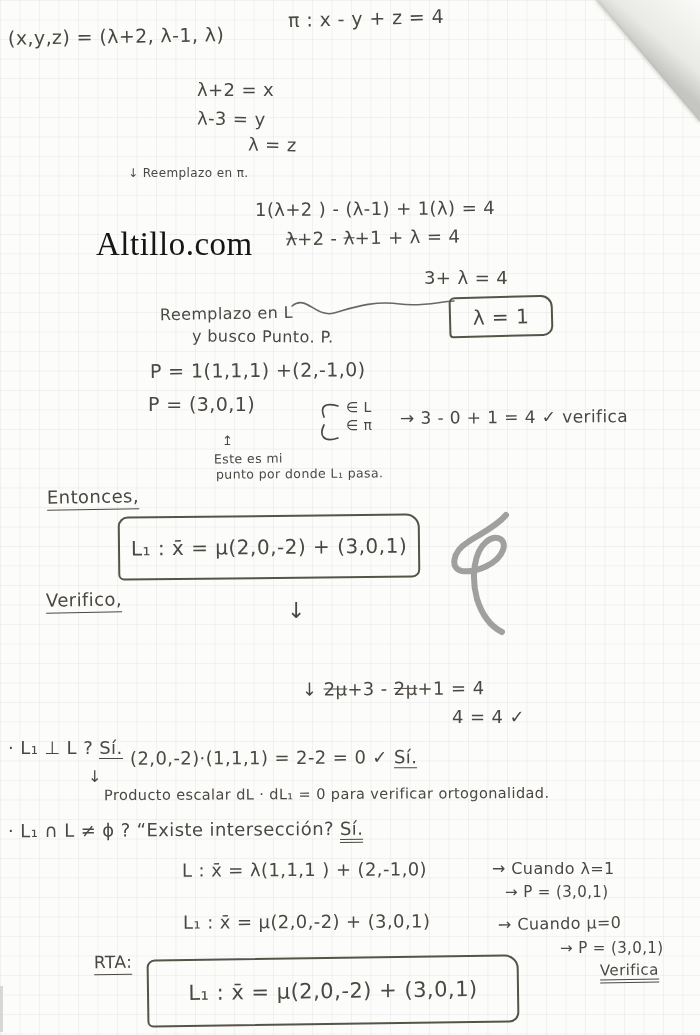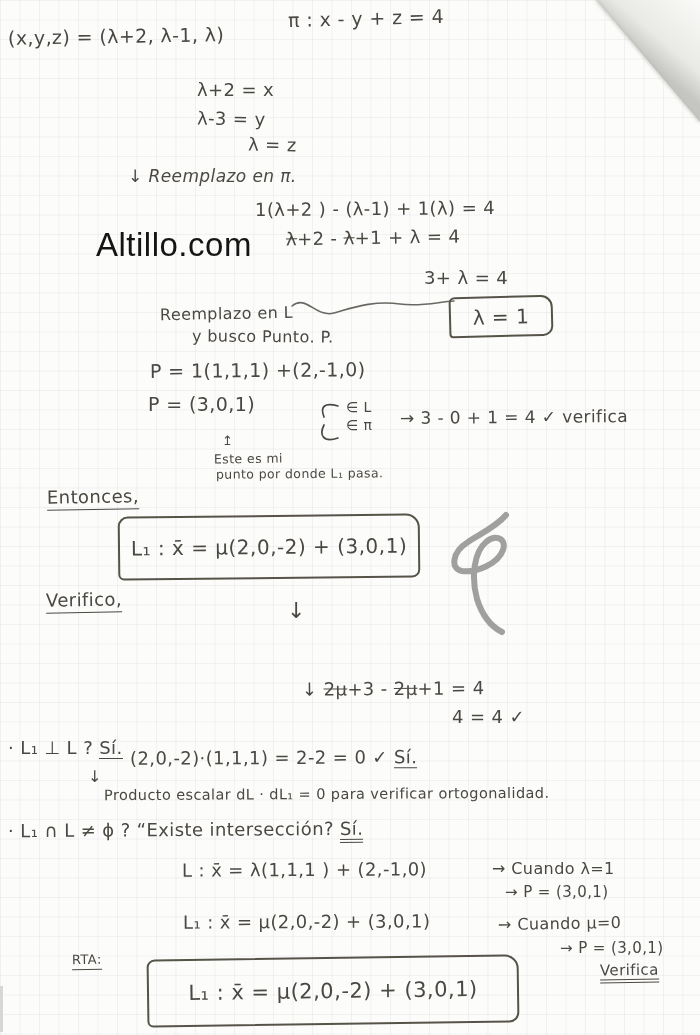--- a/index.html
+++ b/index.html
@@ -21,21 +21,21 @@
   .ul  { border-bottom:1.5px solid #4b4843; padding-bottom:1px; }
   .u1  { border-bottom:1.5px solid #4b4843; }
   .u2  { border-bottom:4px double #4b4843; }
   .st  { text-decoration:line-through; }
   .hand-box {
     position:absolute; border:2px solid #565349;
     display:flex; align-items:center; justify-content:center;
     color:#4b4843; white-space:nowrap; letter-spacing:0.5px;
   }
   .watermark {
-    position:absolute; font-family:Liberation Sans, sans-serif;
+    position:absolute; font-family:Liberation Serif, serif;
     color:#151515; letter-spacing:0.5px;
   }
   .overlay { position:absolute; left:0; top:0; pointer-events:none; }
   .edge-mark { position:absolute; background:#d7d7d4; }
 </style>
 </head>
 <body>
 
 <div class="page">
 
@@ -56,21 +56,21 @@
 
   <div class="watermark" style="left:96px; top:226px; font-size:33px;">Altillo.com</div>
 
   <div class="hw" style="left:8px; top:26px; font-size:19px; transform:rotate(-1deg);">(x,y,z) =  (λ+2, λ-1, λ)</div>
   <div class="hw" style="left:288px; top:8px; font-size:19px; transform:rotate(-1.5deg);">π : x - y + z  = 4</div>
 
   <div class="hw" style="left:197px; top:80px; font-size:18px;">λ+2 = x</div>
   <div class="hw" style="left:197px; top:109px; font-size:18px; transform:rotate(1deg);">λ-3 = y</div>
   <div class="hw" style="left:208px; top:135px; font-size:18px; transform:rotate(1deg);margin-left:40px;">λ =  z</div>
 
-  <div class="hw" style="left:128px; top:167px; font-size:17px;font-style:italic;">↓ Reemplazo en π.</div>
+  <div class="hw" style="left:128px; top:167px; font-size:12px;">↓ Reemplazo en π.</div>
 
   <div class="hw" style="left:255px; top:199px; font-size:18px; transform:rotate(-0.5deg);">1(λ+2 ) - (λ-1) + 1(λ) = 4</div>
 
   <div class="hw" style="left:286px; top:228px; font-size:18px; transform:rotate(-1deg);">
     <span class="st">λ</span><span>+2  - </span><span class="st">λ</span><span>+1 + λ = 4</span>
   </div>
 
   <div class="hw" style="left:424px; top:268px; font-size:18px;">3+ λ = 4</div>
 
   <div class="hw" style="left:160px; top:305px; font-size:16px; transform:rotate(-1deg);">Reemplazo en L</div>
@@ -130,20 +130,20 @@
 
   <div class="hw" style="left:182px; top:860px; font-size:18px; transform:rotate(-0.3deg);">L :  x̄ = λ(1,1,1 ) + (2,-1,0)</div>
   <div class="hw" style="left:492px; top:860px; font-size:16px;">→ Cuando λ=1</div>
   <div class="hw" style="left:505px; top:884px; font-size:15px;">→ P = (3,0,1)</div>
 
   <div class="hw" style="left:183px; top:912px; font-size:18px; transform:rotate(-0.3deg);">L₁ :  x̄ = μ(2,0,-2) + (3,0,1)</div>
   <div class="hw" style="left:498px; top:915px; font-size:16px; transform:rotate(-1deg);">→ Cuando μ=0</div>
   <div class="hw" style="left:560px; top:940px; font-size:15px;">→ P = (3,0,1)</div>
   <div class="hw u2" style="left:600px; top:962px; font-size:15px; transform:rotate(-1deg);">Verifica</div>
 
-  <div class="hw ul" style="left:72px; top:953px; font-size:13px; transform:rotate(-1deg);">RTA:</div>
+  <div class="hw ul" style="left:94px; top:953px; font-size:17px; transform:rotate(-1deg);">RTA:</div>
   <div class="hand-box" style="left:147px; top:957px; width:368px; height:64px; font-size:21px; border-radius:8px 14px 10px 6px; transform:rotate(-0.8deg);">
     <span>L₁ :  x̄ = μ(2,0,-2) + (3,0,1)</span>
   </div>
 
   <div class="edge-mark" style="left:0; top:986px; width:3px; height:46px;"></div>
 
 </div>
 
 </body></html>

